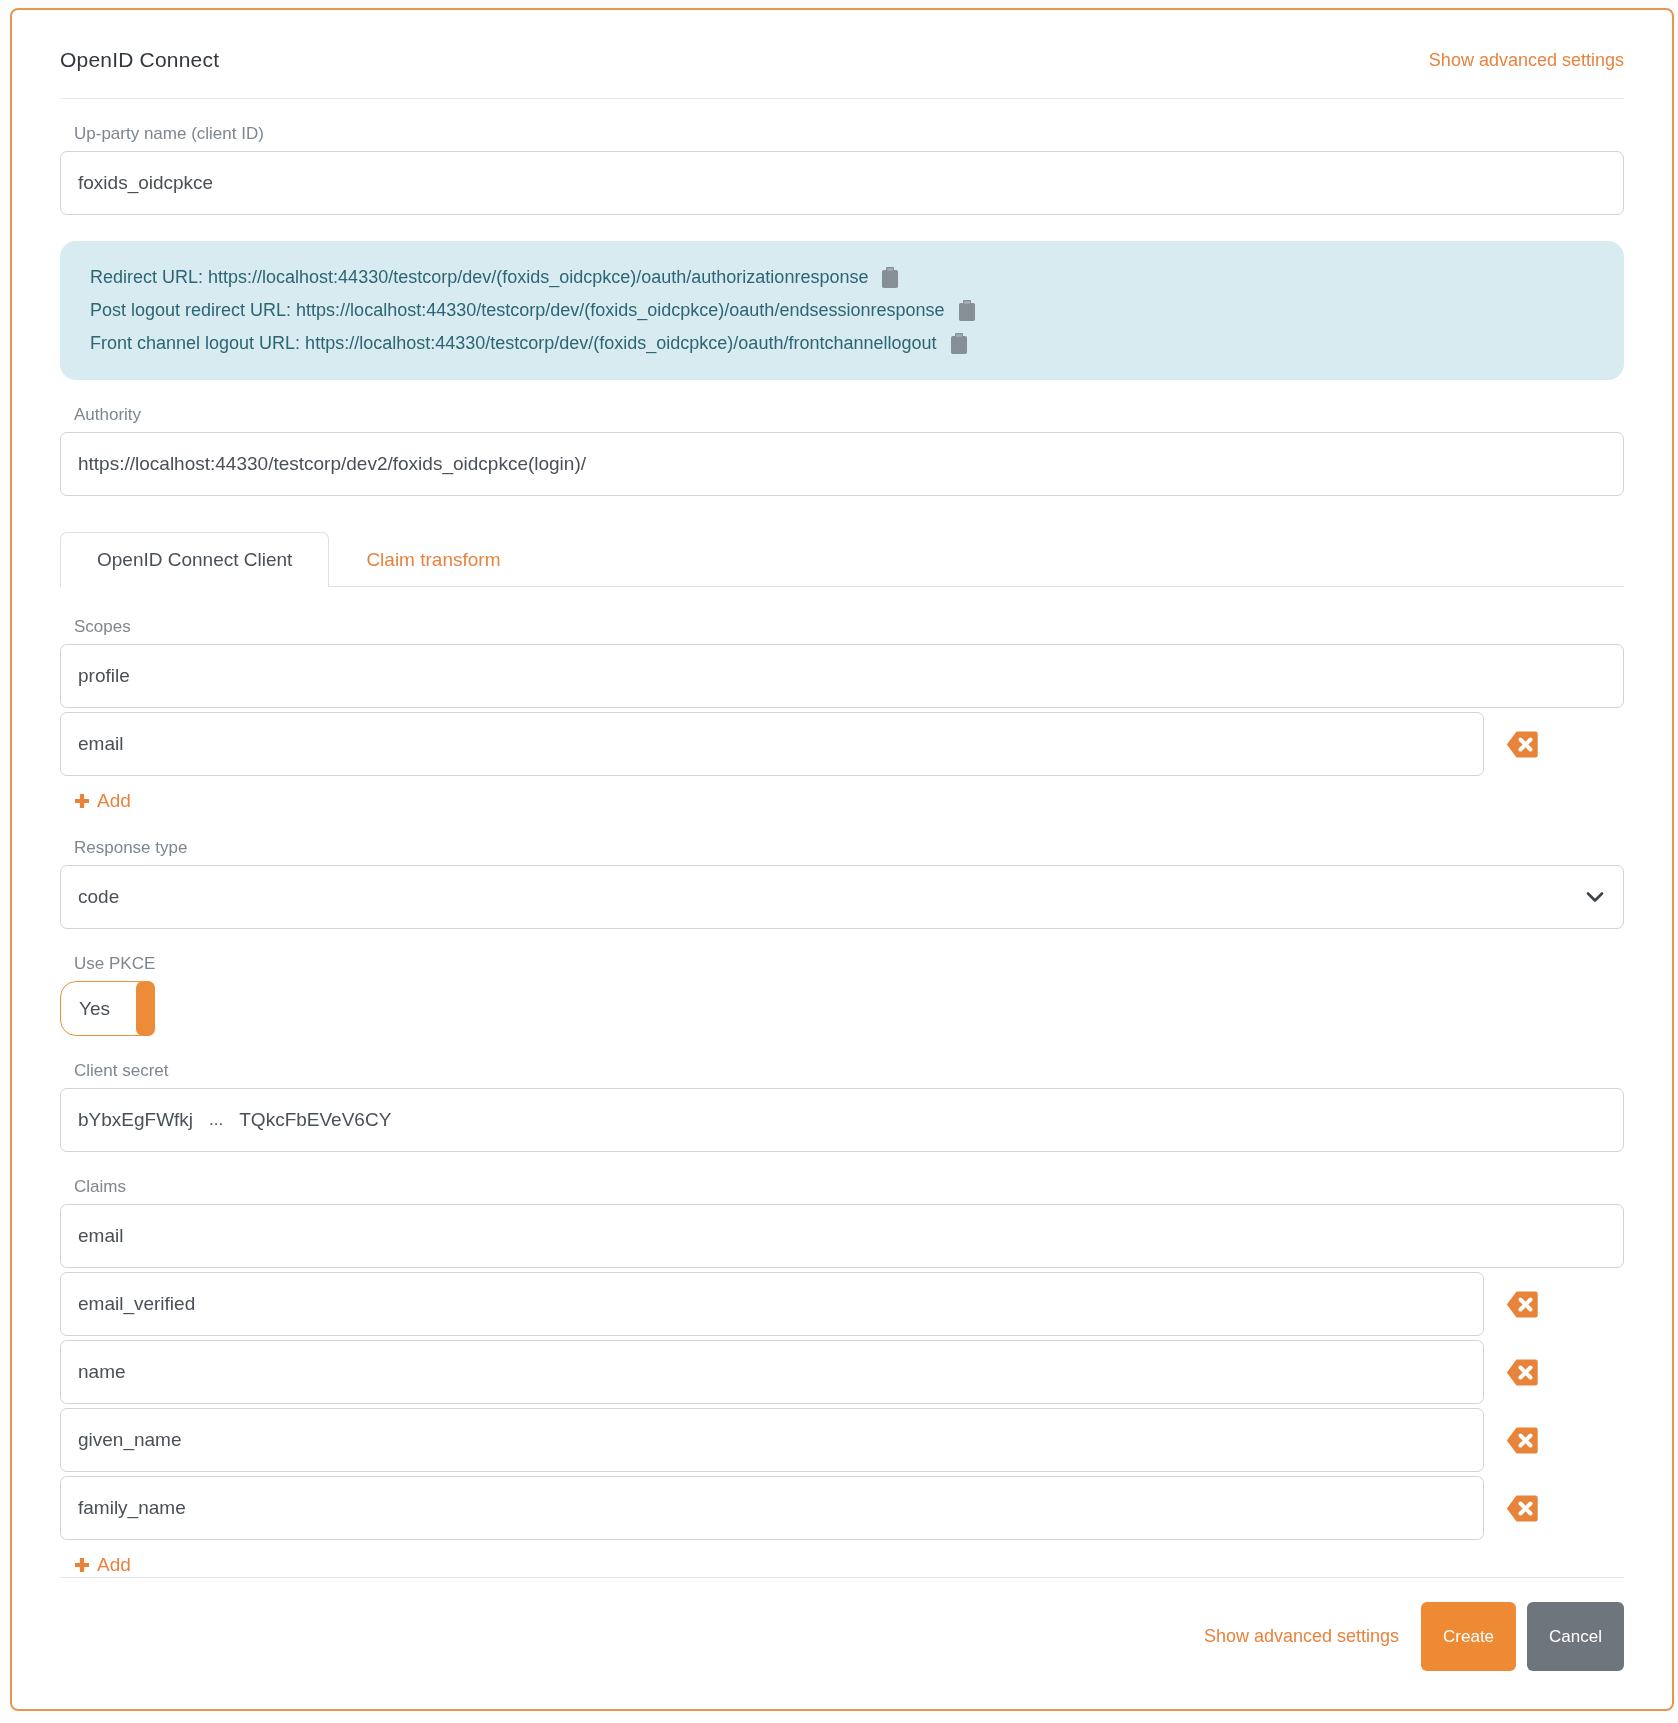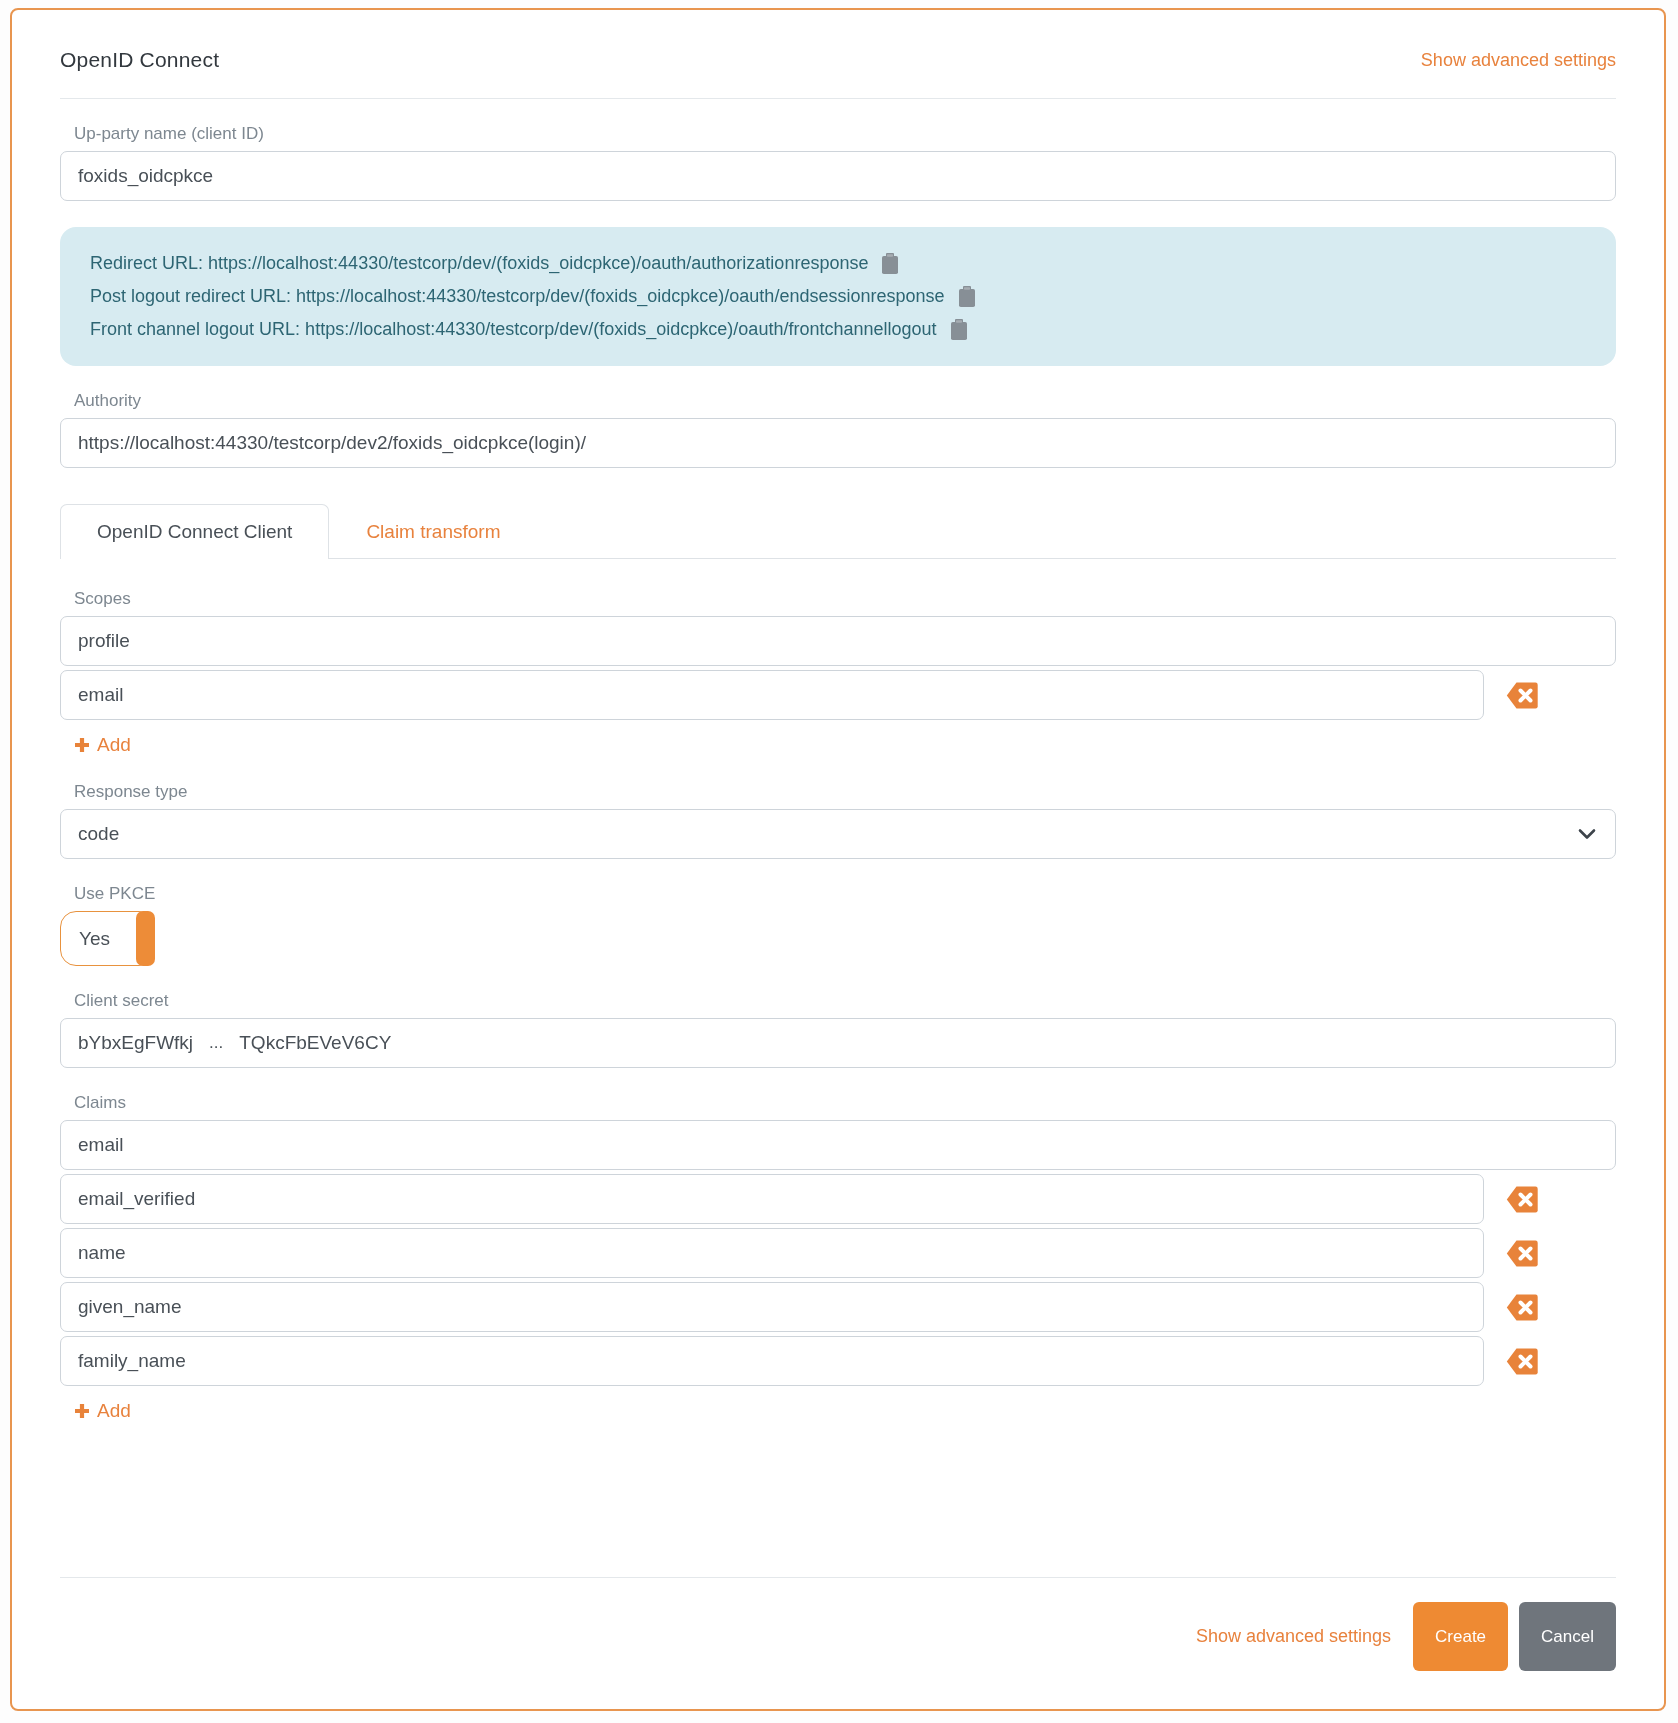--- a/index.html
+++ b/index.html
@@ -4,36 +4,36 @@
 <style>
   * { box-sizing: border-box; margin: 0; padding: 0; }
   html, body { background: #fdfdfd; }
   body {
     width: 1678px; height: 1723px;
     font-family: "Liberation Sans", sans-serif;
     color: #495057;
     position: relative;
   }
   .card {
-    position: absolute; left: 10px; top: 8px; right: 12px;
+    position: absolute; left: 10px; top: 8px; right: 4px;
     height: 1703px;
     background: #fff;
     border: 2px solid #e8954f;
     border-radius: 8px;
     padding: 38px 48px;
     display: flex; flex-direction: column;
   }
   .title-row { display: flex; justify-content: space-between; align-items: center; }
   .page-title { font-size: 21px; color: #32383e; font-weight: 400; letter-spacing: .2px; }
   .link { color: #e8823d; font-size: 18px; text-decoration: none; cursor: pointer; }
   hr.sep { border: none; border-top: 1px solid #e4e8eb; margin-top: 26px; }
 
   .field-label { display: block; color: #7d8790; font-size: 17px; margin: 0 0 7px 14px; }
   .form-input {
-    display: block; width: 100%; height: 50px;
+    display: block; width: 100%; height: 64px;
     border: 1px solid #ced4da; border-radius: 7px;
     padding: 4px 17px; font-size: 19px; color: #495057;
     font-family: "Liberation Sans", sans-serif;
     background: #fff; outline: none;
   }
   .group { margin-top: 25px; }
 
   .info-box {
     margin-top: 26px;
     background: #d7ebf1;

